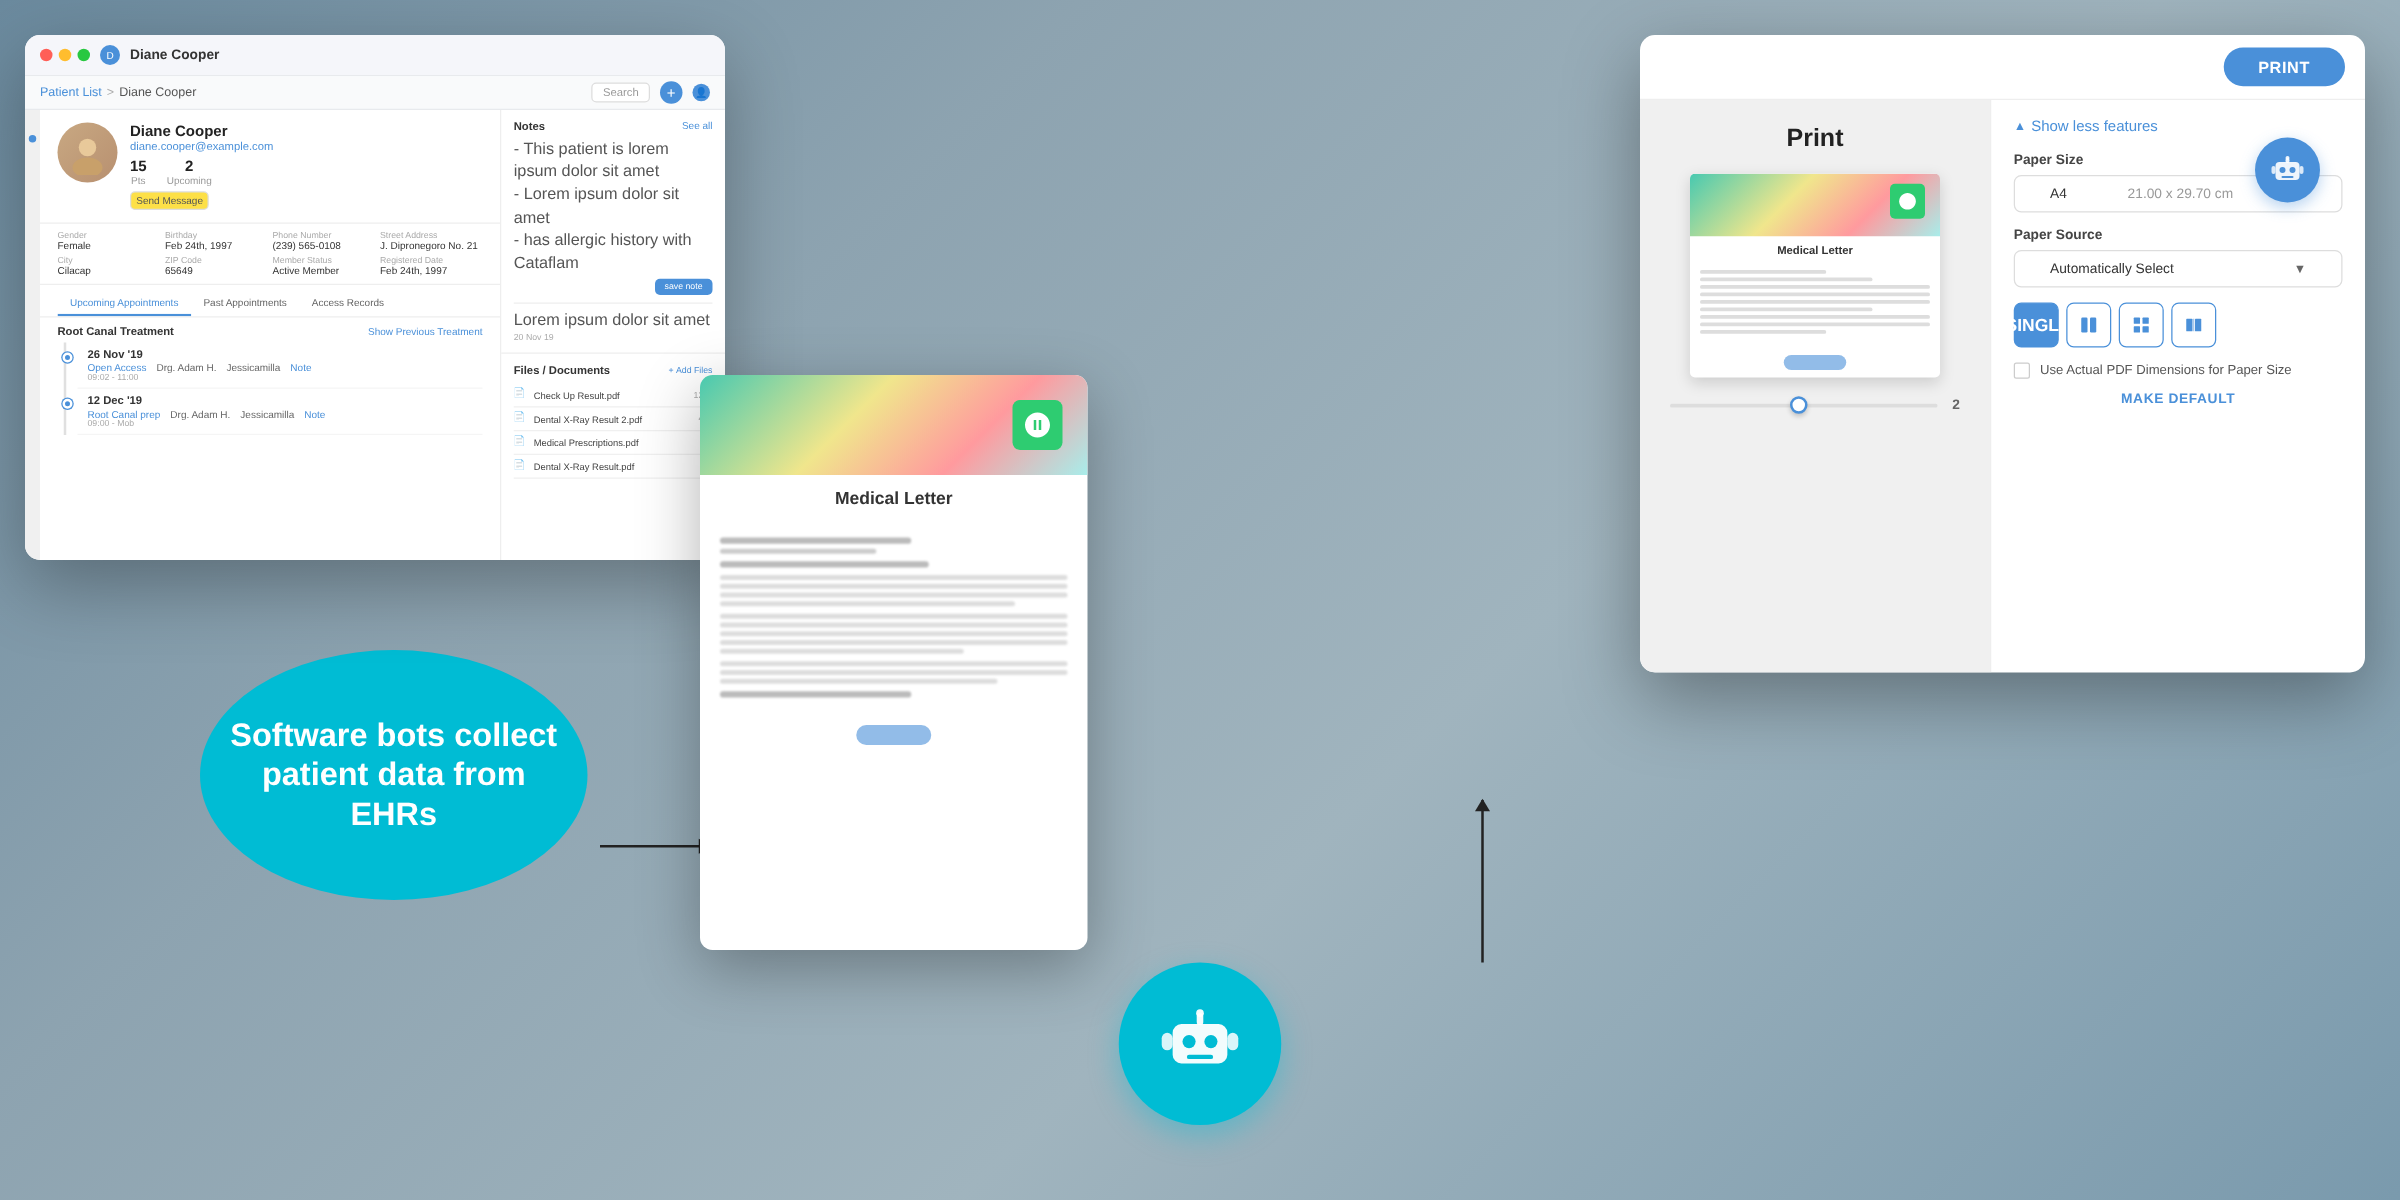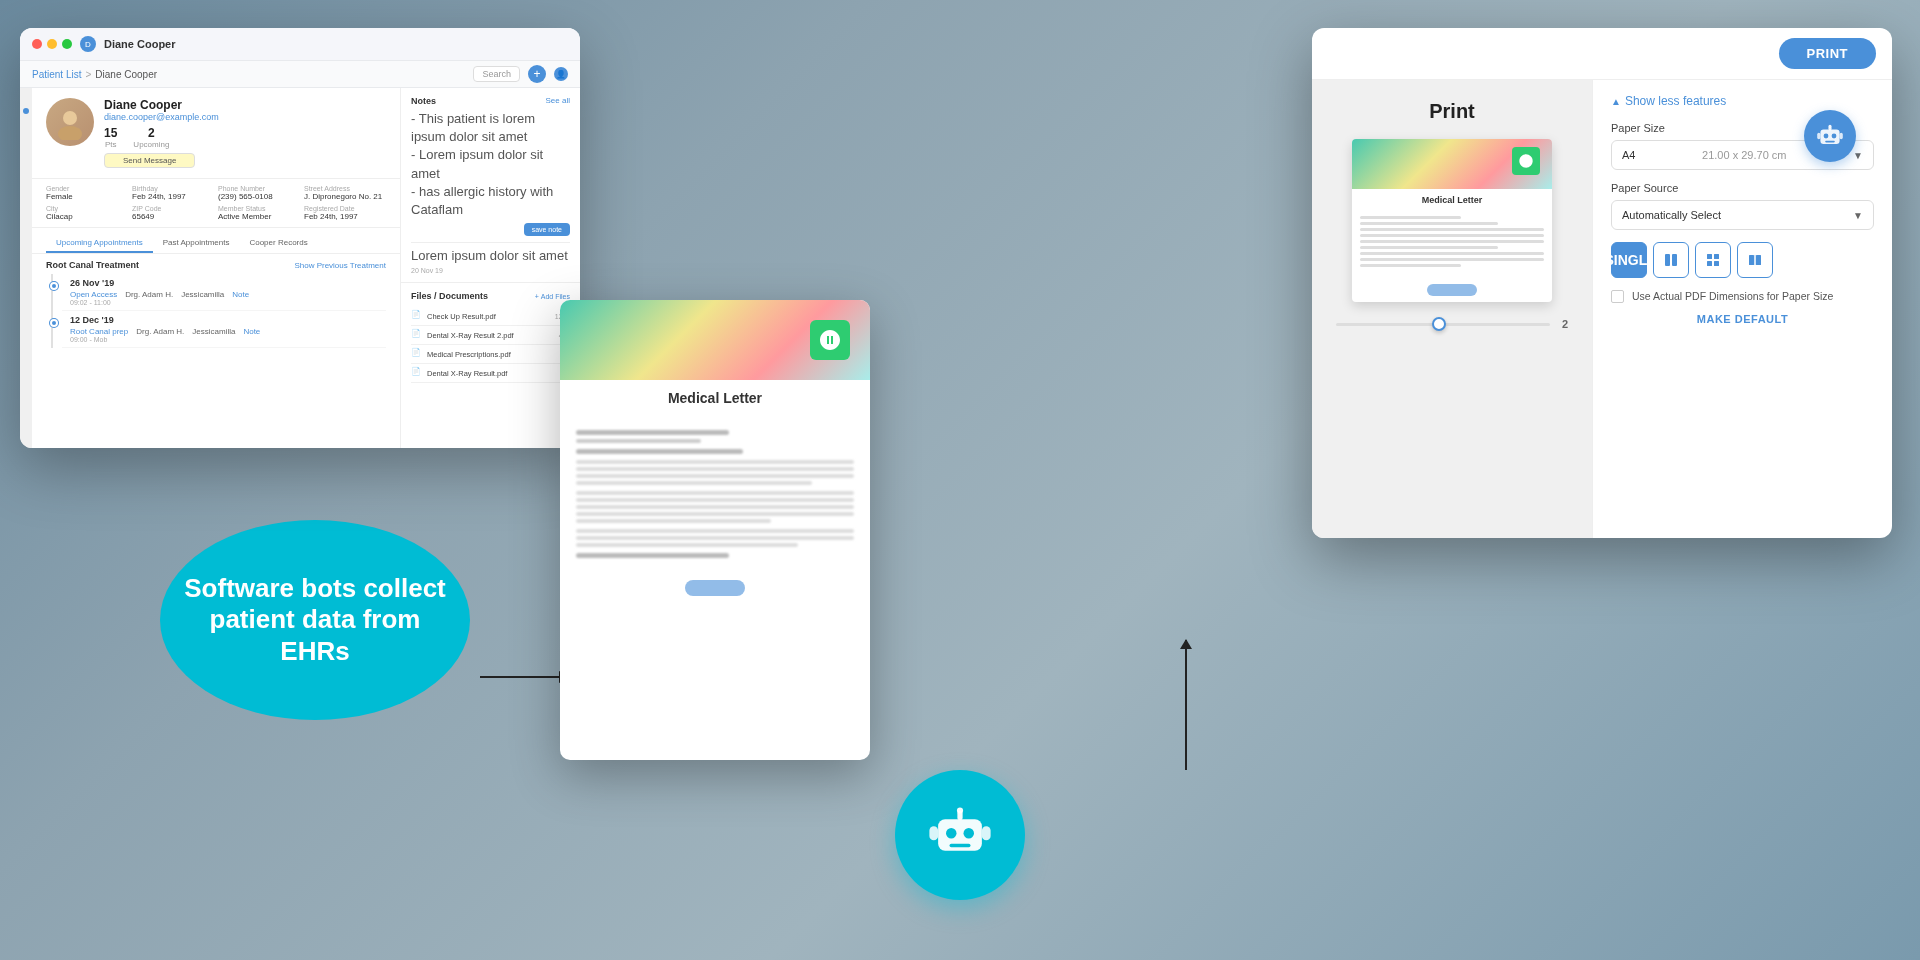--- a/index.html
+++ b/index.html
@@ -218,22 +218,22 @@
       color: #222;
     }
 
     .stat-label {
       font-size: 8px;
       color: #999;
     }
 
     .send-msg-btn {
       font-size: 8px;
-      padding: 2px 18px;
-      background: #fef9c3;
+      padding: 2px 4px;
+      background: #fde047;
       border: 1px solid #ddd;
       border-radius: 4px;
       color: #555;
       cursor: pointer;
       margin-top: 4px;
     }
 
     .patient-details-grid {
       display: grid;
       grid-template-columns: repeat(4, 1fr);
@@ -678,29 +678,29 @@
       margin-bottom: 14px;
     }
 
     .chevron-icon {
       font-size: 10px;
     }
 
     .settings-label {
       font-size: 11px;
       color: #444;
-      font-weight: 400;
+      font-weight: 700;
       margin-bottom: 6px;
     }
 
     .settings-select {
       width: 100%;
       border: 1px solid #ddd;
       border-radius: 6px;
-      padding: 8px 10px;
+      padding: 8px 28px;
       font-size: 11px;
       color: #333;
       display: flex;
       align-items: center;
       justify-content: space-between;
       margin-bottom: 12px;
       cursor: pointer;
     }
 
     .select-arrow {
@@ -940,21 +940,21 @@
         </div>
         <div>
           <div class="detail-label">Registered Date</div>
           <div class="detail-value">Feb 24th, 1997</div>
         </div>
       </div>
 
       <div class="ehr-tabs">
         <div class="ehr-tab active">Upcoming Appointments</div>
         <div class="ehr-tab">Past Appointments</div>
-        <div class="ehr-tab">Cooper Records</div>
+        <div class="ehr-tab">Access Records</div>
       </div>
 
       <div class="appointments-section">
         <div class="appt-header">
           <span class="appt-title">Root Canal Treatment</span>
           <span class="appt-nav">Show Previous Treatment</span>
         </div>
         <div class="timeline">
           <div class="timeline-line"></div>
           <div class="timeline-item">

